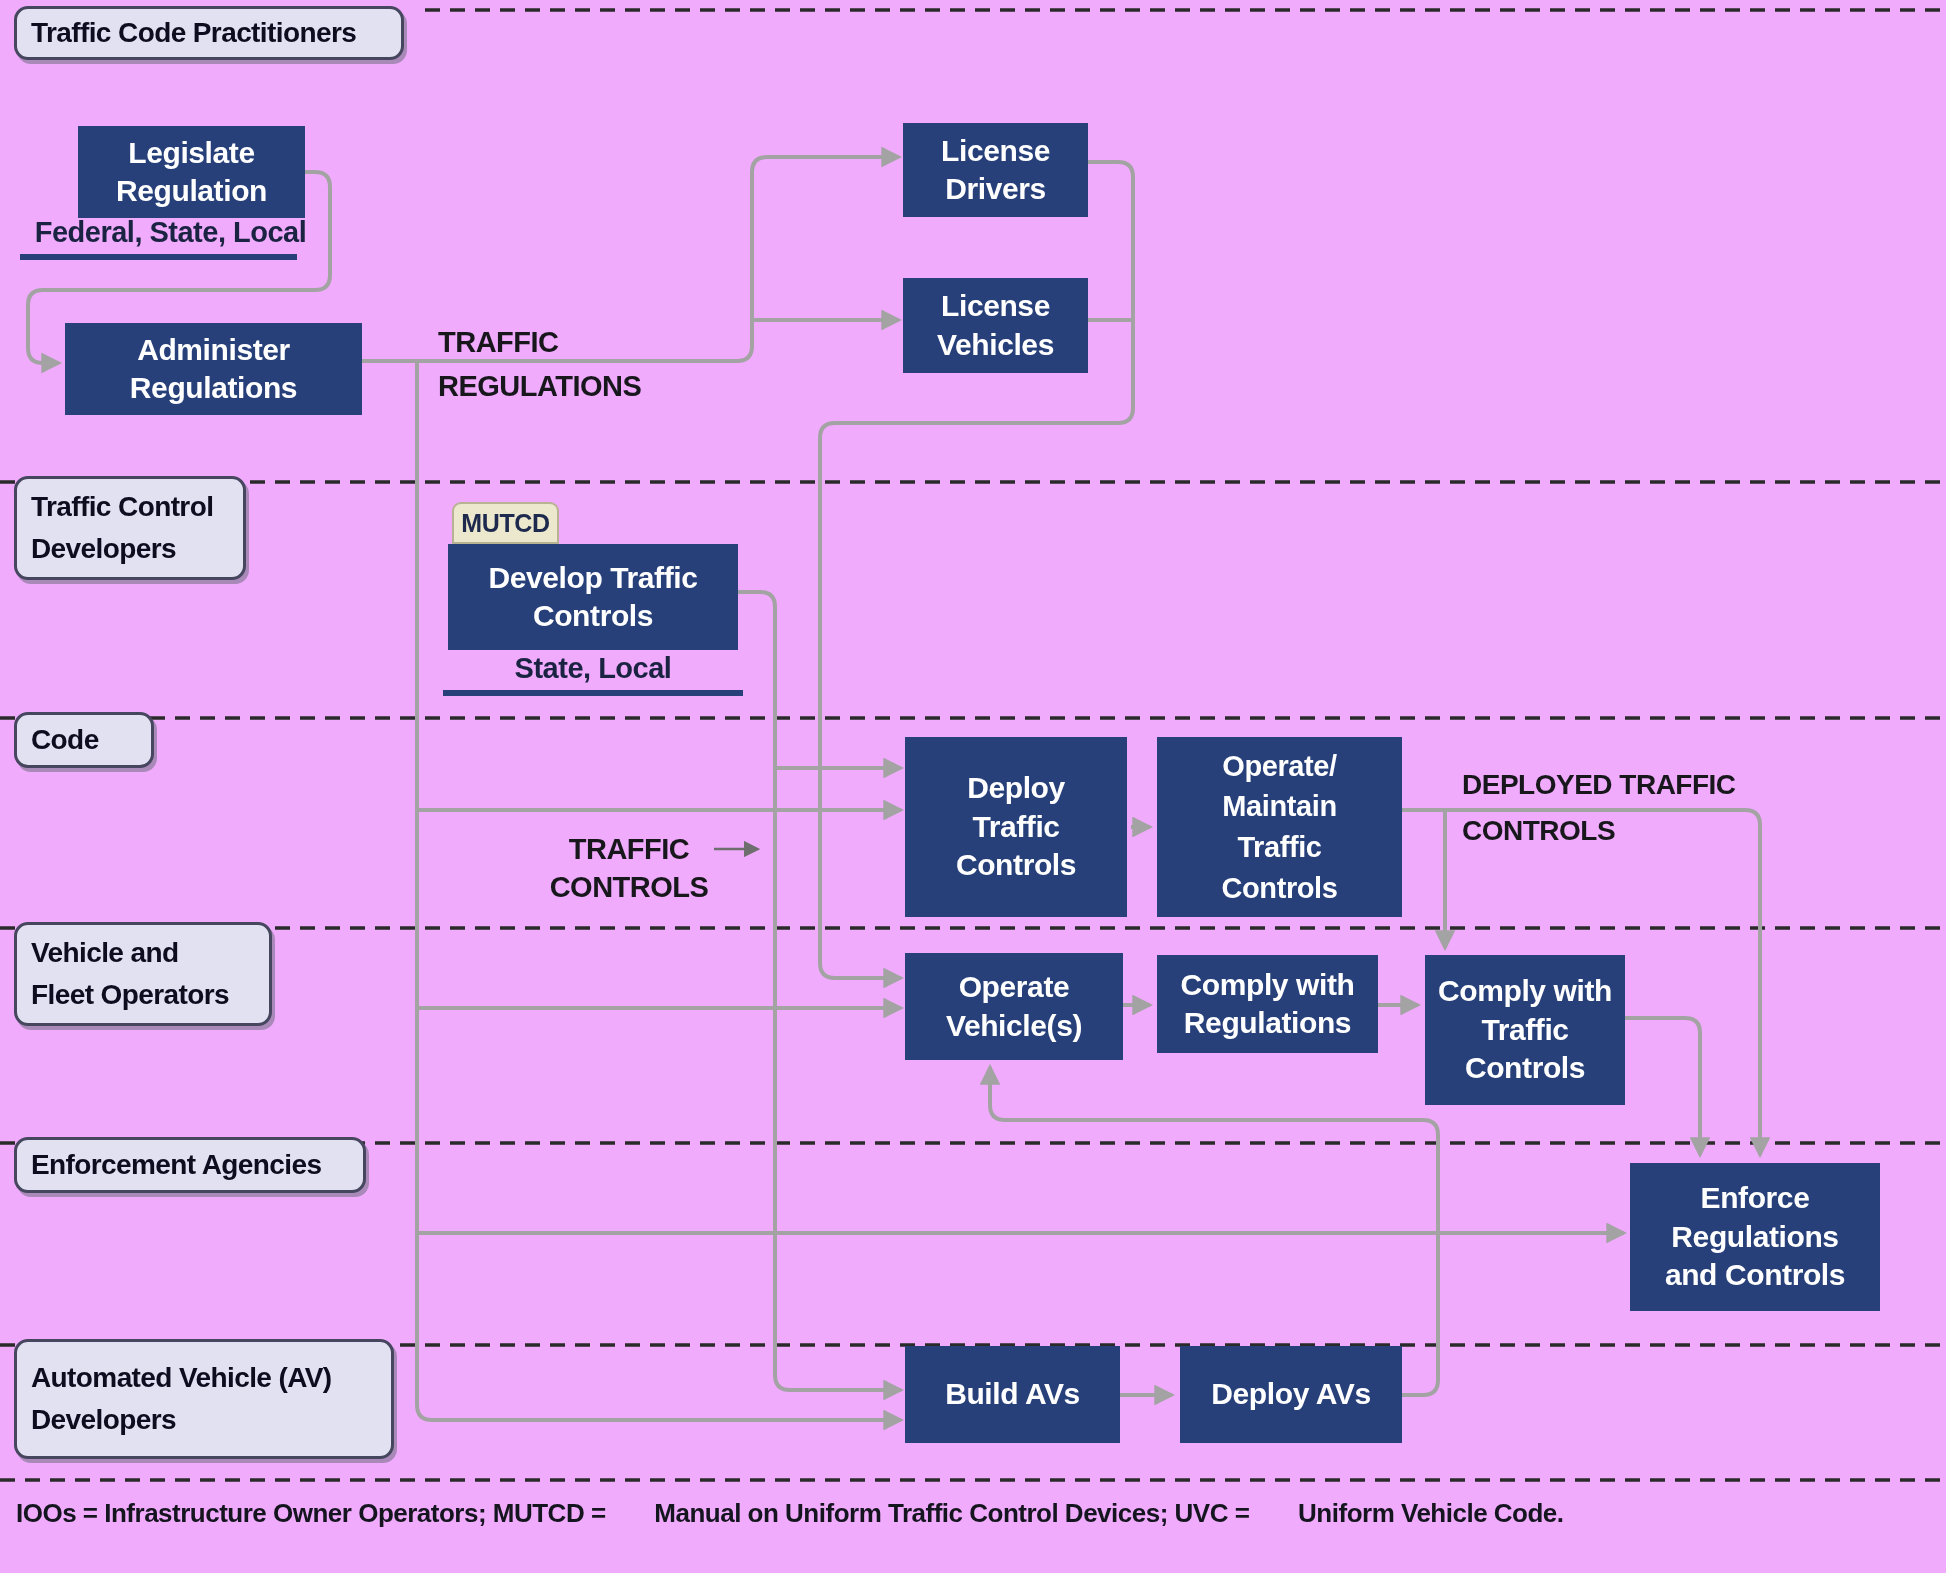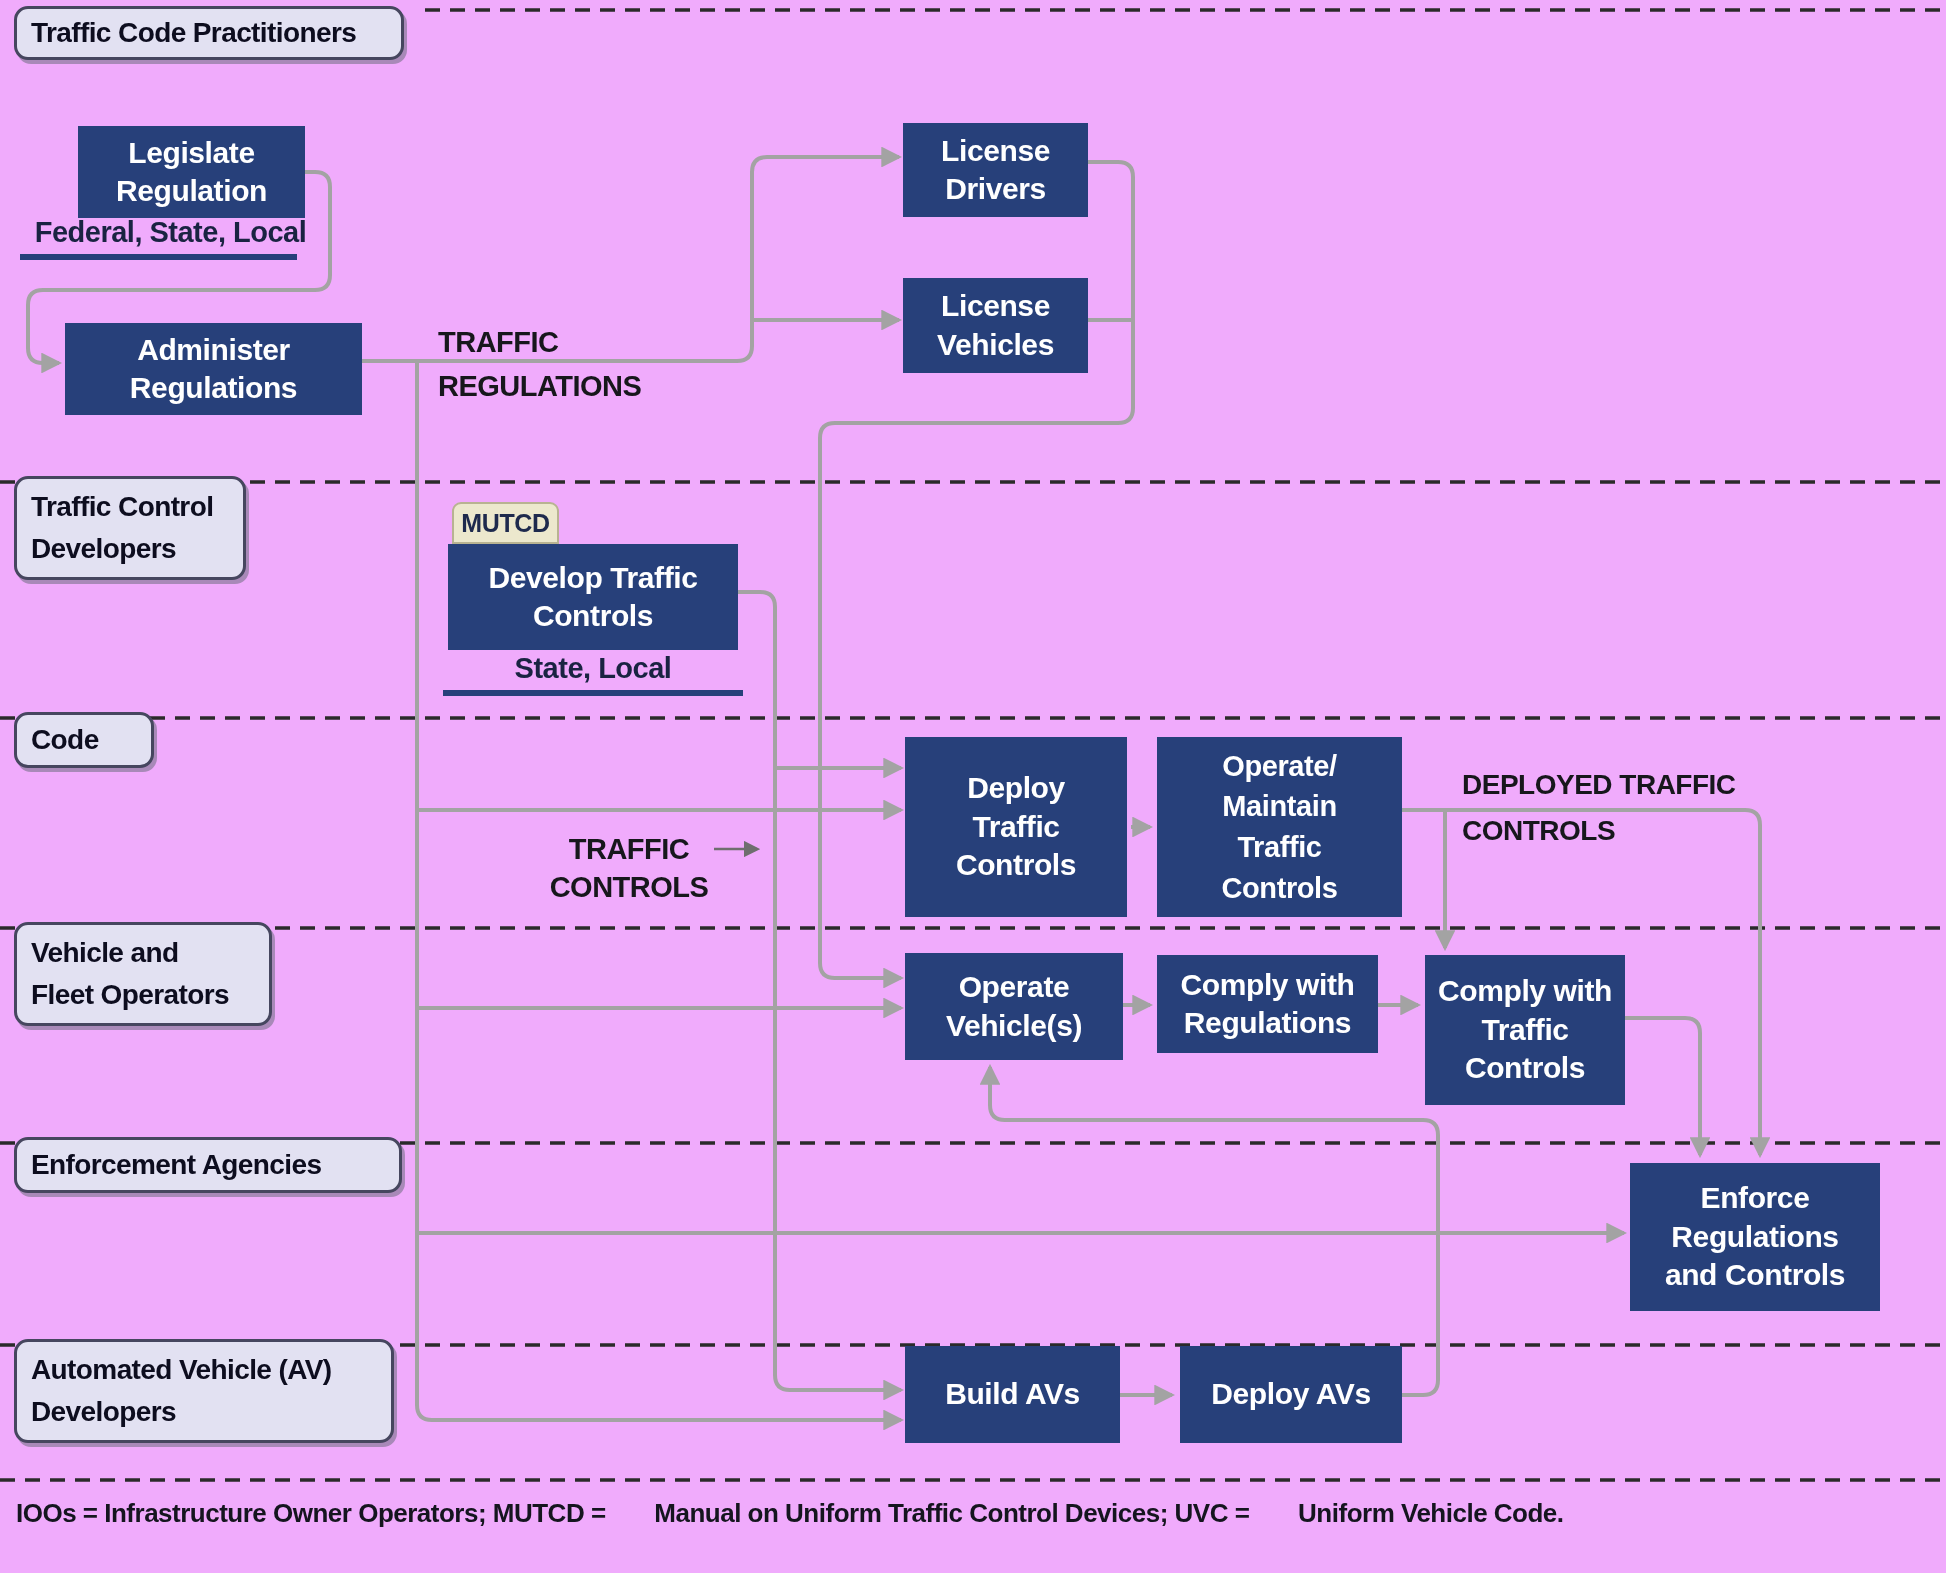--- a/index.html
+++ b/index.html
@@ -90,22 +90,22 @@
     </g>
     <path d="M714 849 H757" stroke="#6e6e6e" stroke-width="2.5" fill="none" marker-end="url(#arrsm)"></path>
   </svg>
 
   <div class="lane-label fs28" style="left:14px;top:6px;width:390px;height:54px;">Traffic Code Practitioners</div>
   <div class="lane-label fs28" style="left:14px;top:476px;width:232px;height:104px;">Traffic Control
 Developers</div>
   <div class="lane-label fs28" style="left:14px;top:712px;width:140px;height:56px;">Code</div>
   <div class="lane-label fs28" style="left:14px;top:922px;width:258px;height:104px;">Vehicle and
 Fleet Operators</div>
-  <div class="lane-label fs28" style="left:14px;top:1137px;width:388px;height:56px;">Enforcement Agencies</div>
-  <div class="lane-label fs28" style="left:14px;top:1339px;width:380px;height:104px;">Automated Vehicle (AV)
+  <div class="lane-label fs28" style="left:14px;top:1137px;width:352px;height:56px;">Enforcement Agencies</div>
+  <div class="lane-label fs28" style="left:14px;top:1339px;width:380px;height:120px;">Automated Vehicle (AV)
 Developers</div>
 
   <div class="tag" style="left:82px;top:88px;width:86px;height:40px;margin-top:41px;">UVC</div>
   <div class="tag" style="left:452px;top:502px;width:107px;height:42px;">MUTCD</div>
 
   <div class="navy-box fs30" style="left:78px;top:126px;width:227px;height:92px;">Legislate
 Regulation</div>
   <div class="scope-text" style="left:32px;top:216px;width:277px;">Federal, State, Local</div>
   <div class="scope-underline" style="left:20px;top:254px;width:277px;"></div>
 

